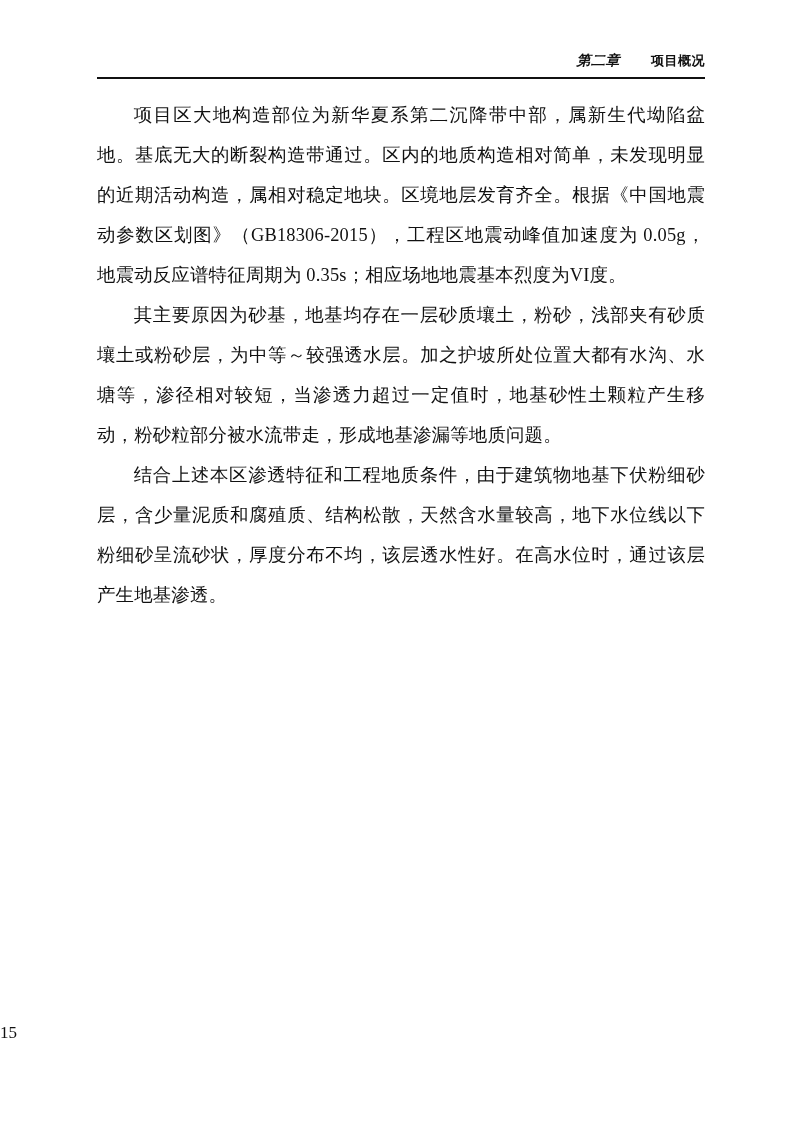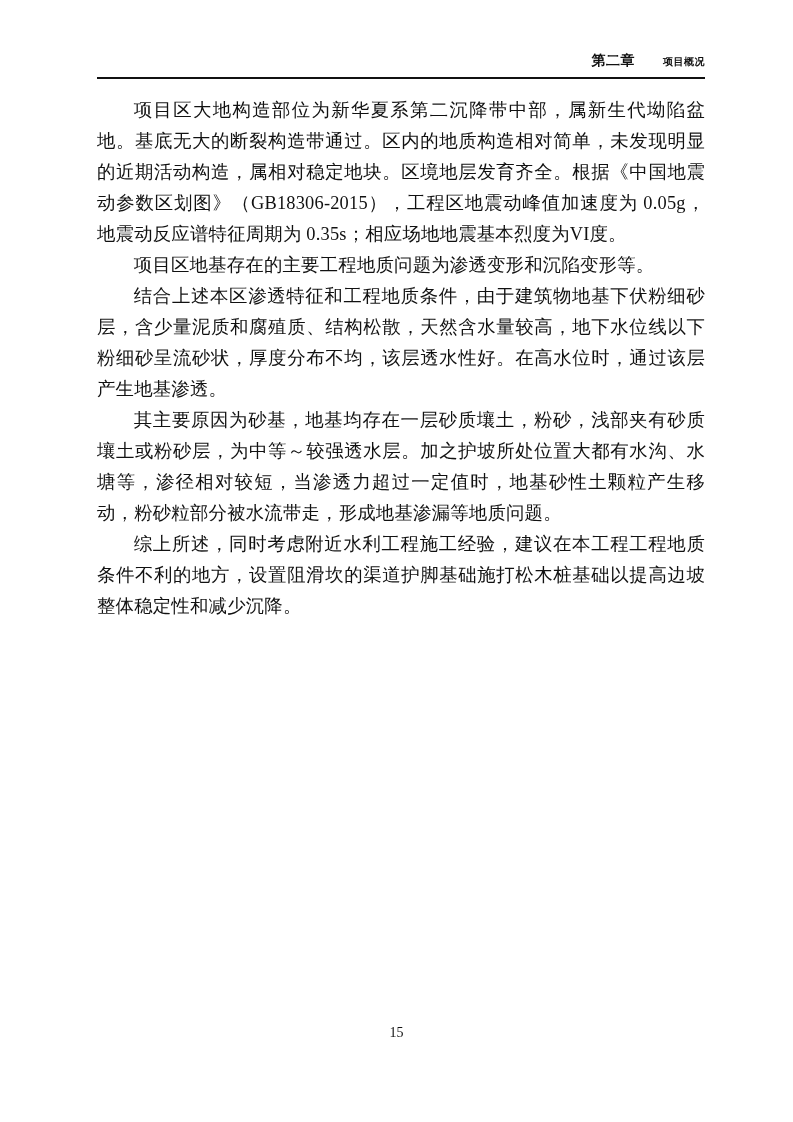--- a/index.html
+++ b/index.html
@@ -23,73 +23,73 @@
     width: 608px;
     text-align: right;
     font-weight: bold;
     font-size: 13.5px;
     line-height: 18px;
     letter-spacing: 0.5px;
     white-space: nowrap;
   }
   .running-header .chapter {
     font-size: 14px;
-    margin-right: 28px;
+    margin-right: 12px;
+    font-style: italic;
   }
   .running-header .section {
-    font-size: 10px;
+    font-size: 13px;
+    margin-left: 19px;
   }
   .header-rule {
     position: absolute;
     left: 97px;
     top: 77px;
     width: 608px;
     height: 0;
     border-top: 2px solid #111111;
   }
   .content {
     position: absolute;
     left: 97px;
     top: 95px;
     width: 608px;
     font-size: 18.4px;
-    line-height: 31px;
+    line-height: 40px;
     text-align: justify;
     text-justify: inter-ideograph;
     letter-spacing: 0.2px;
   }
   .content p {
     margin: 0;
     padding: 0;
     text-indent: 2em;
   }
   .page-number {
     position: absolute;
     left: 0;
     top: 1024px;
     width: 100%;
-    text-align: center;
-    font-size: 14px;
+    text-align: left;
+    font-size: 17px;
     line-height: 18px;
   }
 </style>
 </head>
 <body>
 
 <div class="page">
 
   <div class="running-header">
     <span class="chapter">第二章</span><span class="section">项目概况</span>
   </div>
 
   <div class="header-rule"></div>
 
   <div class="content">
     <p>项目区大地构造部位为新华夏系第二沉降带中部，属新生代坳陷盆地。基底无大的断裂构造带通过。区内的地质构造相对简单，未发现明显的近期活动构造，属相对稳定地块。区境地层发育齐全。根据《中国地震动参数区划图》（GB18306-2015），工程区地震动峰值加速度为 0.05g，地震动反应谱特征周期为 0.35s；相应场地地震基本烈度为VI度。</p>
-    <p>项目区地基存在的主要工程地质问题为渗透变形和沉陷变形等。</p>
+    <p>其主要原因为砂基，地基均存在一层砂质壤土，粉砂，浅部夹有砂质壤土或粉砂层，为中等～较强透水层。加之护坡所处位置大都有水沟、水塘等，渗径相对较短，当渗透力超过一定值时，地基砂性土颗粒产生移动，粉砂粒部分被水流带走，形成地基渗漏等地质问题。</p>
     <p>结合上述本区渗透特征和工程地质条件，由于建筑物地基下伏粉细砂层，含少量泥质和腐殖质、结构松散，天然含水量较高，地下水位线以下粉细砂呈流砂状，厚度分布不均，该层透水性好。在高水位时，通过该层产生地基渗透。</p>
-    <p>其主要原因为砂基，地基均存在一层砂质壤土，粉砂，浅部夹有砂质壤土或粉砂层，为中等～较强透水层。加之护坡所处位置大都有水沟、水塘等，渗径相对较短，当渗透力超过一定值时，地基砂性土颗粒产生移动，粉砂粒部分被水流带走，形成地基渗漏等地质问题。</p>
-    <p>综上所述，同时考虑附近水利工程施工经验，建议在本工程工程地质条件不利的地方，设置阻滑坎的渠道护脚基础施打松木桩基础以提高边坡整体稳定性和减少沉降。</p>
   </div>
 
   <div class="page-number">15</div>
 
 </div>
 
 </body></html>

